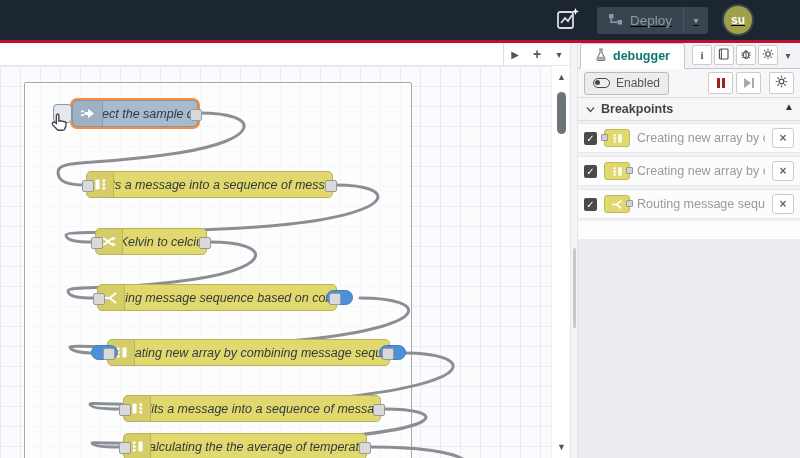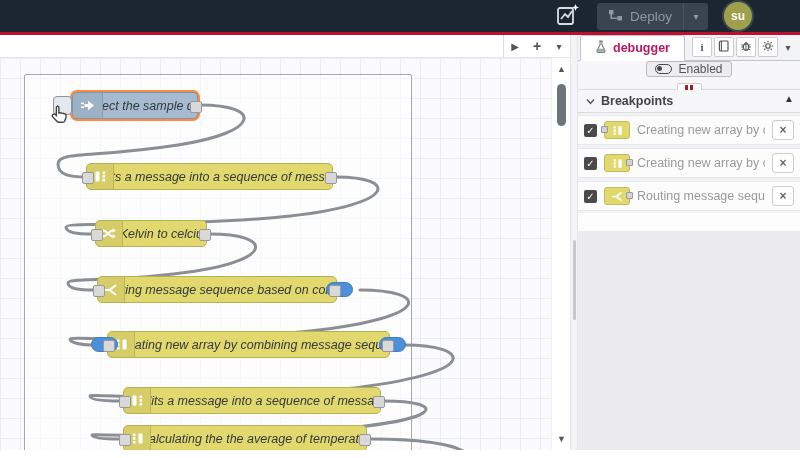--- a/index.html
+++ b/index.html
@@ -1,20 +1,20 @@
 <!DOCTYPE html>
 <html><head>
 <meta charset="utf-8">
 <style>
   html,body{margin:0;padding:0;}
   body{width:800px;height:458px;overflow:hidden;font-family:"Liberation Sans",sans-serif;background:#fff;}
   .app{position:relative;width:800px;height:458px;}
 
   
-  .header{height:32px;background:#1b2631;display:flex;align-items:center;padding:0 10px;box-sizing:border-box;}
+  .header{height:40px;background:#1b2631;display:flex;align-items:center;padding:0 10px;box-sizing:border-box;text-decoration:underline;}
   .header .spacer{flex:1;}
   .hbtn{display:flex;align-items:center;justify-content:center;background:none;border:none;cursor:pointer;}
   .ai-btn{width:34px;height:30px;margin-right:12px;}
   .deploy{height:27px;background:#3a4450;border-radius:3px;display:flex;align-items:center;margin-right:16px;}
   .deploy-main{display:flex;align-items:center;gap:7px;padding:0 11px;color:#8d98a5;font-size:13.5px;}
   .deploy-caret{width:24px;align-self:stretch;display:flex;align-items:center;justify-content:center;border-left:1px solid #47525f;color:#8d98a5;font-size:10px;}
   .avatar{width:28px;height:28px;border-radius:50%;background:#9fa04c;color:#fff;font-size:12px;font-weight:bold;display:flex;align-items:center;justify-content:center;margin-right:16px;box-shadow:0 0 0 2px rgba(255,255,255,0.15);}
   .burger{width:22px;height:16px;display:flex;flex-direction:column;justify-content:space-between;}
   .burger span{display:block;height:3px;background:#eceff2;border-radius:1px;}
   .redline{height:3px;background:#c00d32;}
@@ -49,26 +49,26 @@
   .vscroll .arr{position:absolute;left:0;width:19px;text-align:center;color:#555;font-size:9px;cursor:pointer;}
   .vscroll .arr.up{top:6px;} .vscroll .arr.down{bottom:6px;}
   .vscroll .thumb{position:absolute;left:5px;top:26px;width:9px;height:42px;background:#6f747a;border-radius:5px;cursor:pointer;}
 
   .sep{width:8px;background:#f4f4f6;border-left:1px solid #e6e6ea;border-right:1px solid #e6e6ea;position:relative;cursor:col-resize;box-sizing:border-box;}
   .sep .sep-thumb{position:absolute;left:2px;top:205px;width:3px;height:80px;background:#c7c7cc;border-radius:2px;}
 
   
   .sidebar{flex:1;display:flex;flex-direction:column;background:#f7f7fa;overflow:hidden;}
   .sb-tabbar{height:25px;background:#f2f3f6;border-bottom:1px solid #c4c4cc;display:flex;align-items:flex-end;padding:0 4px 0 2px;position:relative;}
-  .sb-tab{height:24px;background:#fff;border:1px solid #c4c4cc;border-bottom:1px solid #fff;border-radius:3px 3px 0 0;display:flex;align-items:center;gap:6px;padding:0 14px;font-size:12.5px;font-weight:bold;color:#be185d;margin-bottom:-1px;cursor:pointer;}
+  .sb-tab{height:24px;background:#fff;border:1px solid #c4c4cc;border-bottom:1px solid #fff;border-radius:3px 3px 0 0;display:flex;align-items:center;gap:6px;padding:0 14px;font-size:12.5px;font-weight:bold;color:#0f766e;margin-bottom:-1px;cursor:pointer;}
   .sb-tabbar .sbt-buttons{margin-left:auto;display:flex;align-items:center;gap:2px;padding-bottom:3px;}
   .sq-btn{width:20px;height:20px;background:#fff;border:1px solid #ccc;border-radius:2px;display:flex;align-items:center;justify-content:center;color:#555;cursor:pointer;font-size:11px;}
   .sbt-caret{width:16px;text-align:center;color:#555;font-size:10px;cursor:pointer;}
 
-  .sb-toolbar{height:28px;display:flex;align-items:center;padding:0 6px;border-bottom:1px solid #ddd;gap:3px;flex-direction:column;}
+  .sb-toolbar{height:28px;display:flex;align-items:center;padding:0 6px;border-bottom:1px solid #ddd;gap:3px;}
   .enabled-btn{display:flex;align-items:center;gap:6px;height:21px;padding:0 8px;background:#ededf0;border:1px solid #bbb;border-radius:3px;font-size:12px;color:#555;cursor:pointer;}
   .toggle-ic{width:17px;height:10px;border:1.5px solid #4a4a4a;border-radius:6px;position:relative;box-sizing:border-box;}
   .toggle-ic i{position:absolute;left:1px;top:1px;width:5px;height:5px;border-radius:50%;background:#4a4a4a;}
   .sb-toolbar .grow{flex:1;}
   .tb-btn{width:25px;height:22px;background:#fff;border:1px solid #ccc;border-radius:2px;display:flex;align-items:center;justify-content:center;gap:2px;cursor:pointer;box-sizing:border-box;}
   .pause-bars i{display:block;width:3px;height:10px;background:#9e2121;}
   .pause-bars{display:flex;gap:2px;}
   .step-ic{display:flex;align-items:center;gap:1px;}
   .step-ic .tri{width:0;height:0;border-top:5px solid transparent;border-bottom:5px solid transparent;border-left:7px solid #a9a9a9;}
   .step-ic .bar{width:2px;height:10px;background:#a9a9a9;}

